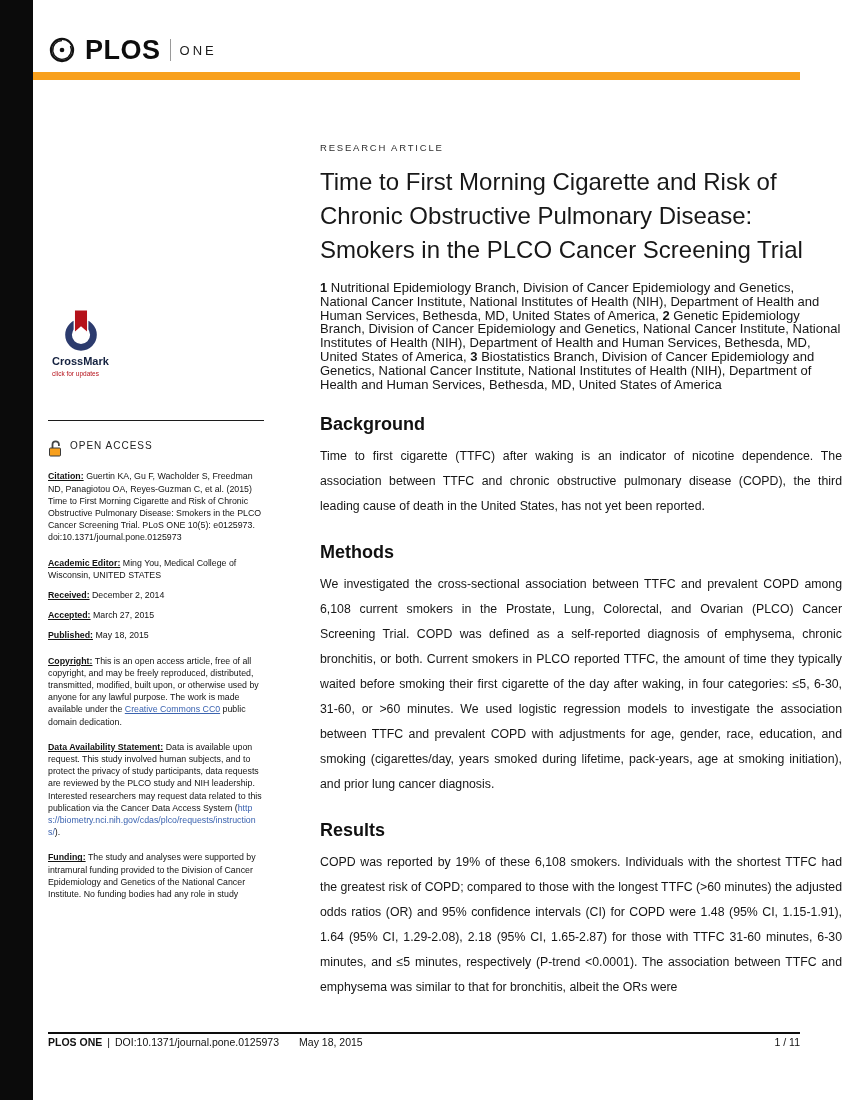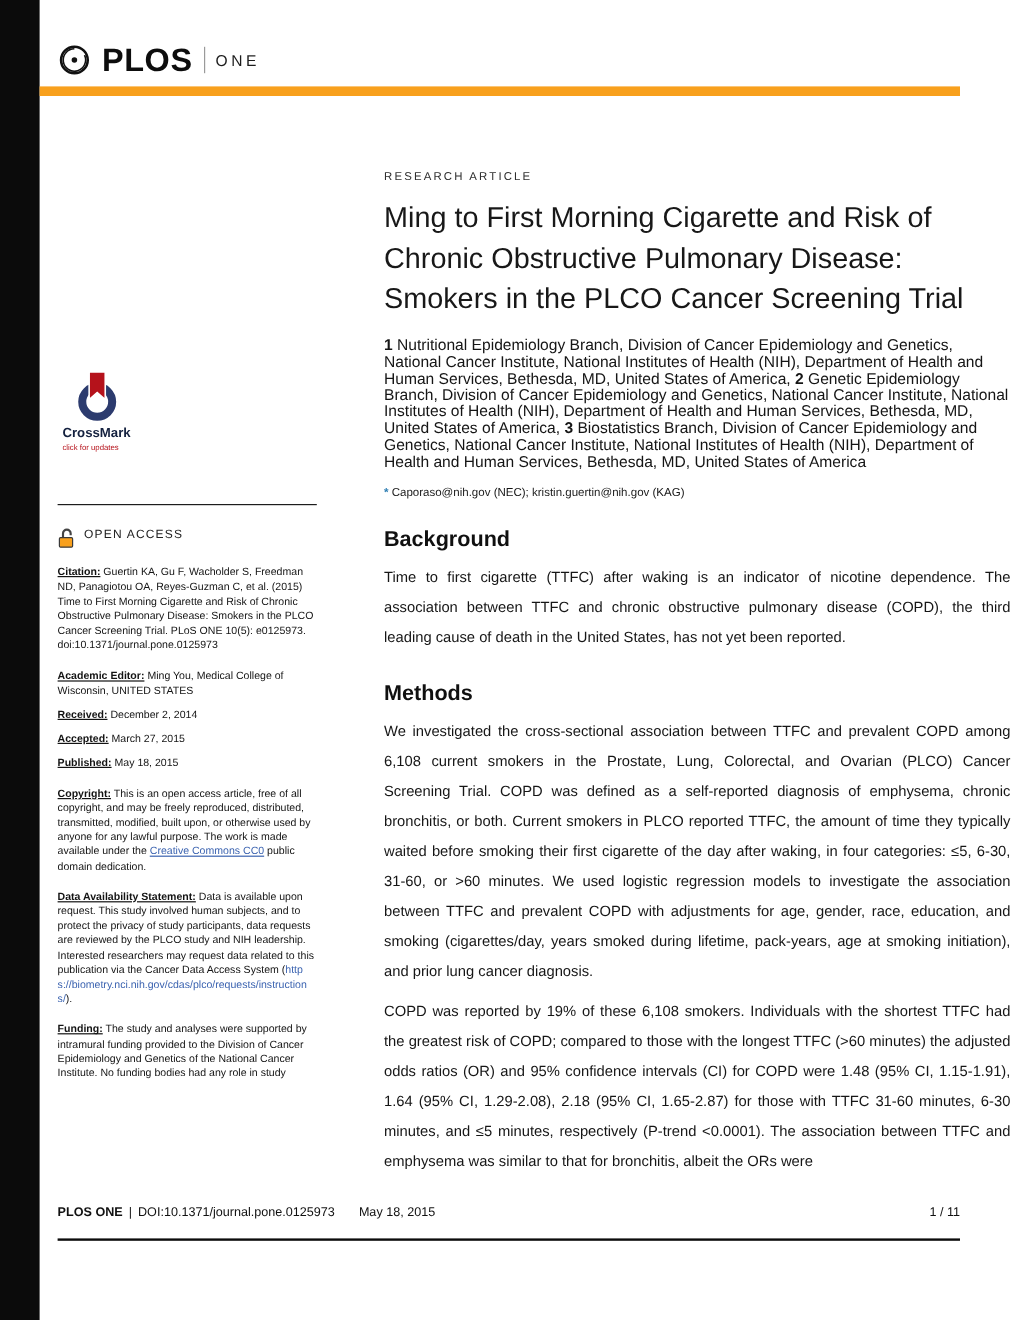--- a/index.html
+++ b/index.html
@@ -44,21 +44,21 @@
   .affil-num { font-weight:bold; }
   .correspondence { margin-top:14px; font-size:9.6px; }
   .corr-star { color:#2e7eb3; font-weight:bold; }
   .corr-email { color:#1b1b1b; text-decoration:none; cursor:pointer; }
   .abstract-title { margin-top:40px; font-size:20px; font-weight:400; color:#232323; }
   .section-h { margin-top:23px; font-size:18px; font-weight:bold; color:#101010; }
   .section-p { margin-top:9px; font-size:12.3px; line-height:25px; text-align:justify; color:#161616; }
 
   
   .footer-rule { position:absolute; left:48px; top:1032px; width:752px; border:0; border-top:2px solid #0d0d0d; }
-  .footer { position:absolute; left:48px; top:1004px; width:752px; display:flex; justify-content:space-between; font-size:10.5px; color:#111; }
+  .footer { position:absolute; left:48px; top:1036px; width:752px; display:flex; justify-content:space-between; font-size:10.5px; color:#111; }
   .f-journal { font-weight:bold; }
   .f-sep { margin:0 5px; }
   .f-date { margin-left:20px; }
 </style>
 </head>
 <body>
 
 <div class="page">
   <div class="left-strip"></div>
 
@@ -107,39 +107,39 @@
     <p class="sb-p"><span class="sb-label">Copyright:</span> <span>This is an open access article, free of all copyright, and may be freely reproduced, distributed, transmitted, modified, built upon, or otherwise used by anyone for any lawful purpose. The work is made available under the </span><a class="sb-link">Creative Commons CC0</a><span> public domain dedication.</span></p>
 
     <p class="sb-p"><span class="sb-label">Data Availability Statement:</span> <span>Data is available upon request. This study involved human subjects, and to protect the privacy of study participants, data requests are reviewed by the PLCO study and NIH leadership. Interested researchers may request data related to this publication via the Cancer Data Access System (</span><a class="sb-link plain">https://biometry.nci.nih.gov/cdas/plco/requests/instructions/</a><span>).</span></p>
 
     <p class="sb-p"><span class="sb-label">Funding:</span> <span>The study and analyses were supported by intramural funding provided to the Division of Cancer Epidemiology and Genetics of the National Cancer Institute. No funding bodies had any role in study</span></p>
   </aside>
 
   <main class="main">
     <div class="kicker">RESEARCH ARTICLE</div>
 
-    <h1 class="title">Ming to First Morning Cigarette and Risk of Chronic Obstructive Pulmonary Disease: Smokers in the PLCO Cancer Screening Trial</h1>
+    <h1 class="title">Time to First Morning Cigarette and Risk of Chronic Obstructive Pulmonary Disease: Smokers in the PLCO Cancer Screening Trial</h1>
 
 
     <p class="affiliations"><span><span class="affil-num">1</span> <span>Nutritional Epidemiology Branch, Division of Cancer Epidemiology and Genetics, National Cancer Institute, National Institutes of Health (NIH), Department of Health and Human Services, Bethesda, MD, United States of America,</span></span> <span><span class="affil-num">2</span> <span>Genetic Epidemiology Branch, Division of Cancer Epidemiology and Genetics, National Cancer Institute, National Institutes of Health (NIH), Department of Health and Human Services, Bethesda, MD, United States of America,</span></span> <span><span class="affil-num">3</span> <span>Biostatistics Branch, Division of Cancer Epidemiology and Genetics, National Cancer Institute, National Institutes of Health (NIH), Department of Health and Human Services, Bethesda, MD, United States of America</span></span></p>
 
-    <p class="correspondence"><span class="corr-star">*</span> <a class="corr-email">Caporaso@nih.gov</a> <span>(NEC);</span> <a class="corr-email">kristin.guertin@nih.gov</a> <span>(KAG)</span></p>
 
 
     <section>
       <h3 class="section-h">Background</h3>
       <p class="section-p">Time to first cigarette (TTFC) after waking is an indicator of nicotine dependence. The association between TTFC and chronic obstructive pulmonary disease (COPD), the third leading cause of death in the United States, has not yet been reported.</p>
     </section>
 
     <section>
       <h3 class="section-h">Methods</h3>
       <p class="section-p">We investigated the cross-sectional association between TTFC and prevalent COPD among 6,108 current smokers in the Prostate, Lung, Colorectal, and Ovarian (PLCO) Cancer Screening Trial. COPD was defined as a self-reported diagnosis of emphysema, chronic bronchitis, or both. Current smokers in PLCO reported TTFC, the amount of time they typically waited before smoking their first cigarette of the day after waking, in four categories: ≤5, 6-30, 31-60, or &gt;60 minutes. We used logistic regression models to investigate the association between TTFC and prevalent COPD with adjustments for age, gender, race, education, and smoking (cigarettes/day, years smoked during lifetime, pack-years, age at smoking initiation), and prior lung cancer diagnosis.</p>
     </section>
 
     <section>
+      <h3 class="section-h">Results</h3>
       <p class="section-p">COPD was reported by 19% of these 6,108 smokers. Individuals with the shortest TTFC had the greatest risk of COPD; compared to those with the longest TTFC (&gt;60 minutes) the adjusted odds ratios (OR) and 95% confidence intervals (CI) for COPD were 1.48 (95% CI, 1.15-1.91), 1.64 (95% CI, 1.29-2.08), 2.18 (95% CI, 1.65-2.87) for those with TTFC 31-60 minutes, 6-30 minutes, and ≤5 minutes, respectively (P-trend &lt;0.0001). The association between TTFC and emphysema was similar to that for bronchitis, albeit the ORs were</p>
     </section>
   </main>
 
   <hr class="footer-rule">
   <footer class="footer">
     <div class="footer-left">
       <span class="f-journal">PLOS ONE</span><span class="f-sep">|</span><span class="f-doi">DOI:10.1371/journal.pone.0125973</span><span class="f-date">May 18, 2015</span>
     </div>
     <div class="f-page">1 / 11</div>

